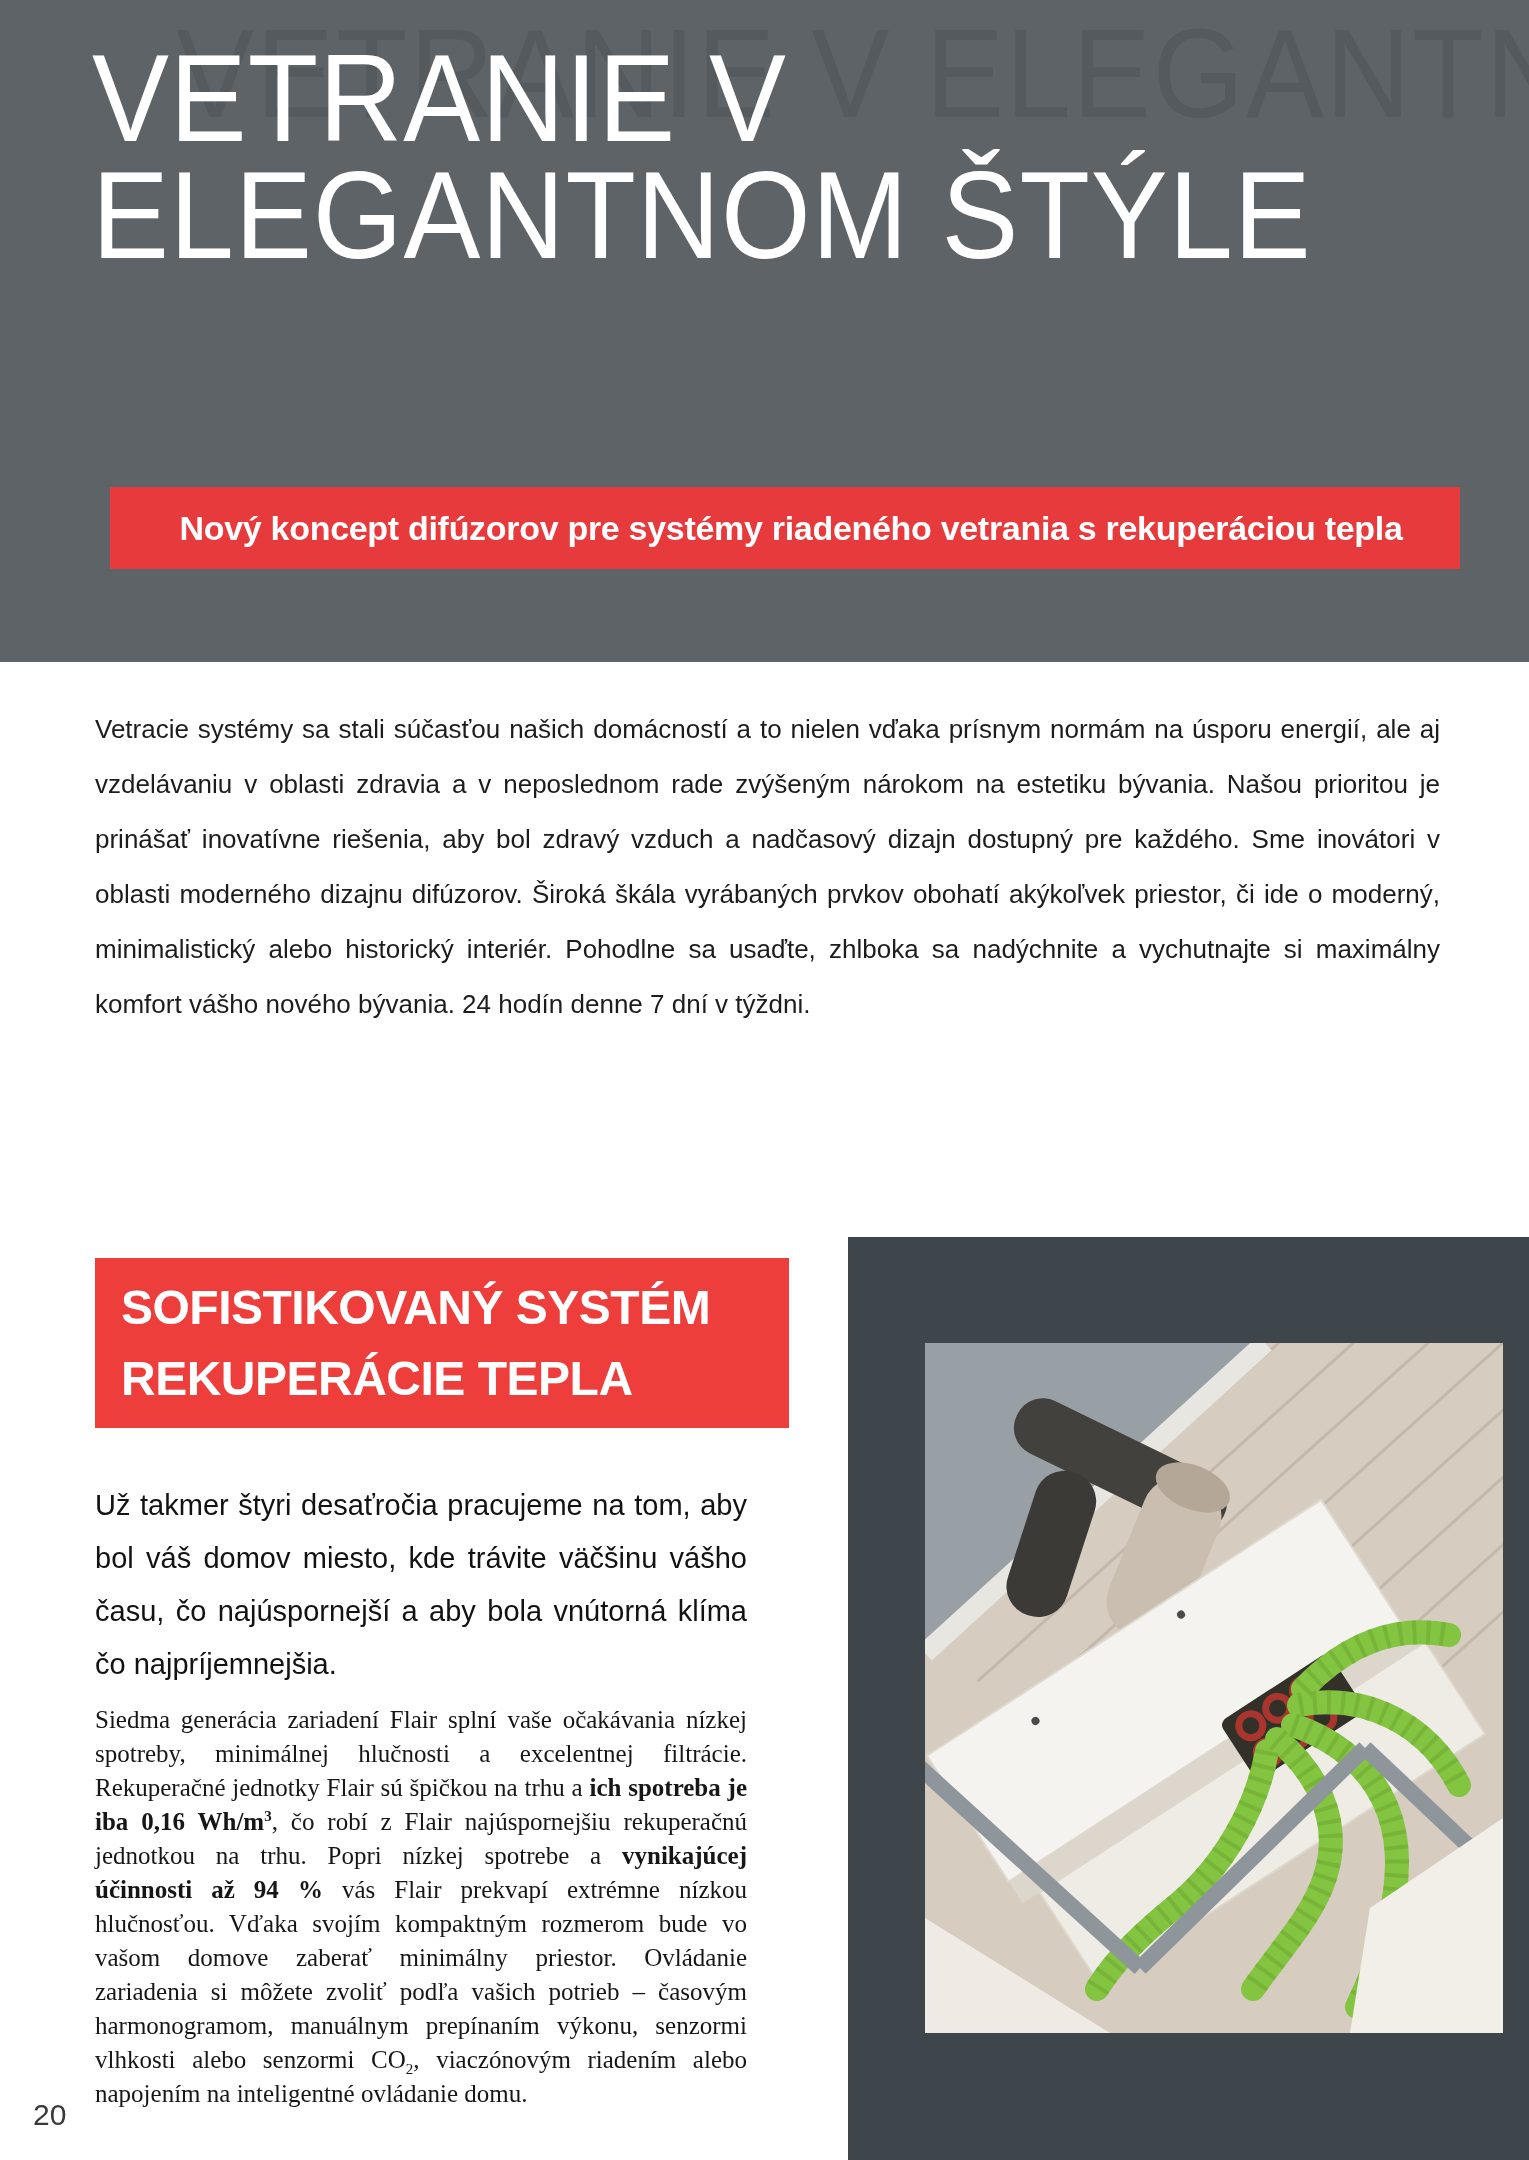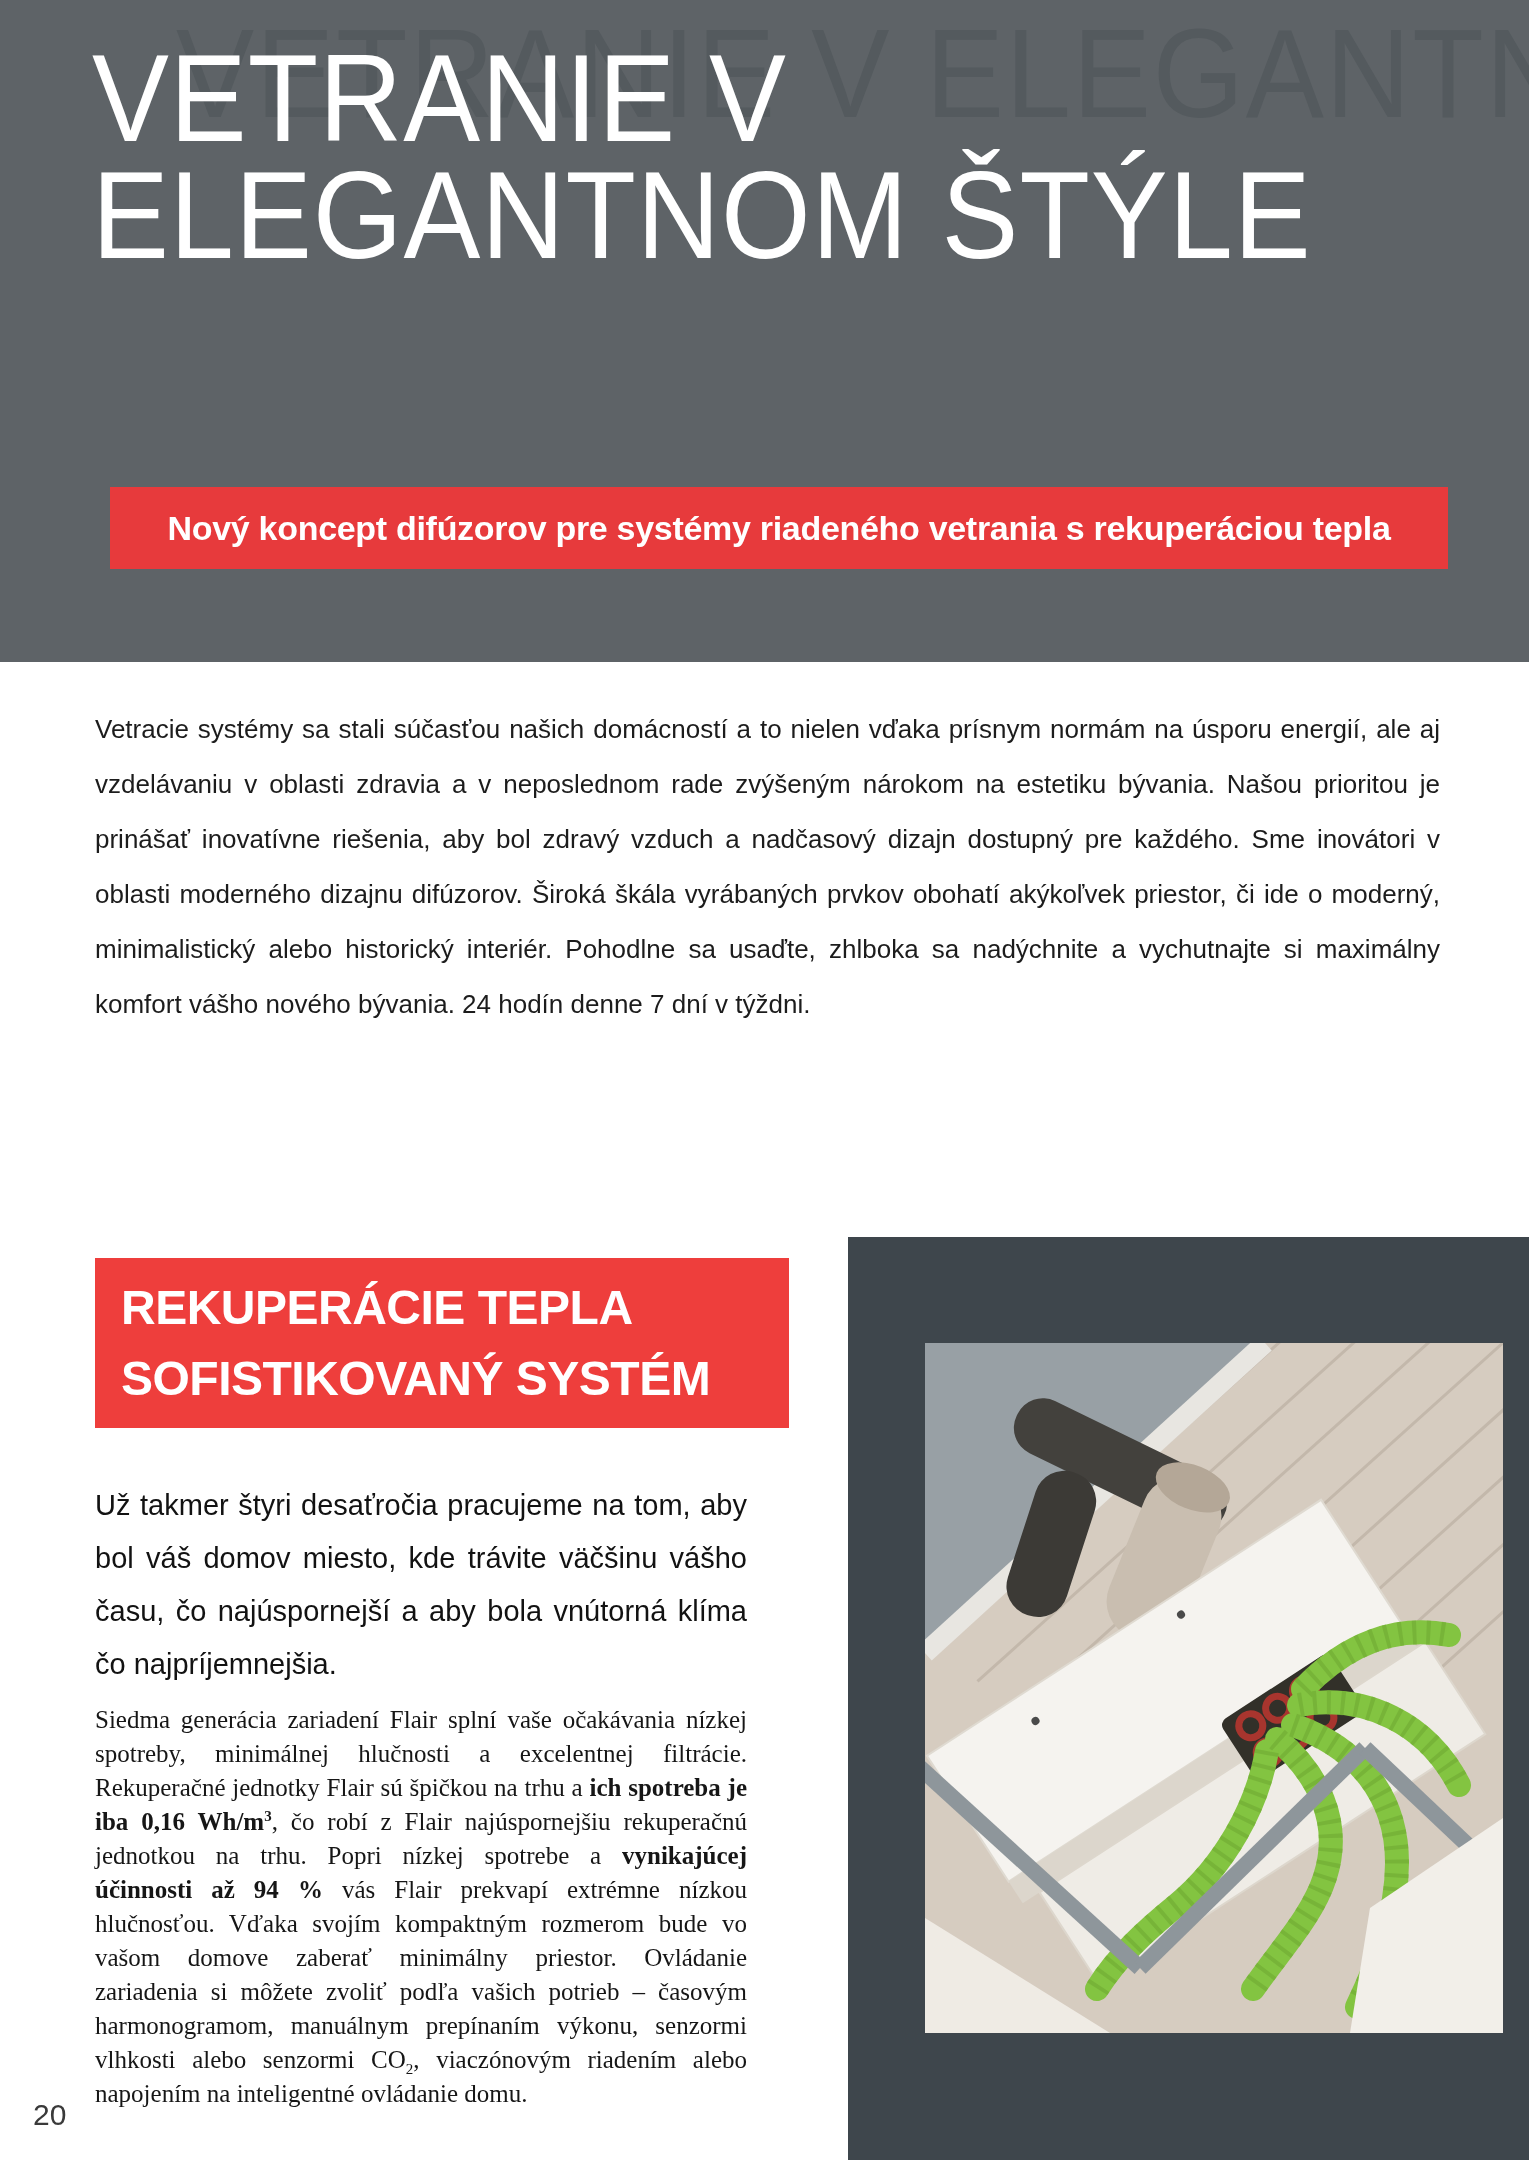--- a/index.html
+++ b/index.html
@@ -6,21 +6,21 @@
   .page{position:relative;width:1529px;height:2160px;background:#ffffff;overflow:hidden;
         font-family:"Liberation Sans",sans-serif;color:#1c1c1c;}
   
   .header{position:absolute;left:0;top:0;width:1529px;height:662px;background:#5e6367;overflow:hidden;}
   .ghost-title{position:absolute;left:176px;top:16px;font-size:126px;line-height:116px;
         color:#545a5e;white-space:nowrap;letter-spacing:2px;
         transform:scaleX(.93);transform-origin:left top;}
   .main-title{position:absolute;left:92px;top:40px;color:#ffffff;font-size:124px;line-height:117px;
         letter-spacing:1px;transform:scaleX(.93);transform-origin:left top;white-space:nowrap;}
   .ribbon{position:absolute;left:110px;top:487px;width:1338px;height:82px;background:#e73a3c;
-        display:flex;align-items:center;justify-content:center;}
+        display:flex;align-items:center;justify-content:center;padding-left:12px;}
   .ribbon span{color:#fff;font-weight:bold;font-size:34px;letter-spacing:-.3px;white-space:nowrap;}
   
   .lead-par{position:absolute;left:95px;top:676px;width:1345px;font-size:26px;line-height:55px;
         text-align:justify;color:#1c1c1c;}
   .feature-box{position:absolute;left:95px;top:1258px;width:694px;height:170px;background:#ee3e3c;}
   .feature-box .in{padding:14px 0 0 26px;color:#fff;font-weight:bold;font-size:48px;line-height:71px;
         letter-spacing:-.5px;white-space:nowrap;}
   .feature-lead{position:absolute;left:95px;top:1450px;width:652px;font-size:29px;line-height:53px;
         text-align:justify;color:#121212;}
   .feature-body{position:absolute;left:95px;top:1678px;width:652px;font-size:25px;line-height:34px;
@@ -125,22 +125,22 @@
         </g>
 
         <polygon points="0,575 185,690 0,690" fill="#efebe4"></polygon>
         <polygon points="445,565 578,475 578,690 425,690" fill="#f2efe9"></polygon>
       </svg>
     </div>
   </div>
 
   <div class="feature-box">
     <div class="in">
+      <div>SOFISTIKOVANÝ SYSTÉM</div>
       <div>REKUPERÁCIE TEPLA</div>
-      <div>SOFISTIKOVANÝ SYSTÉM</div>
     </div>
   </div>
 
   <p class="feature-lead">Už takmer štyri desaťročia pracujeme na tom, aby bol váš domov miesto, kde trávite väčšinu vášho času, čo najúspornejší a aby bola vnútorná klíma čo najpríjemnejšia.</p>
 
   <p class="feature-body"><span>Siedma generácia zariadení Flair splní vaše očakávania nízkej spotreby, minimálnej hlučnosti a excelentnej filtrácie. Rekuperačné jednotky Flair sú špičkou na trhu a </span><span class="b">ich spotreba je iba 0,16 Wh/m</span><sup class="b">3</sup><span>, čo robí z Flair najúspornejšiu rekuperačnú jednotkou na trhu. Popri nízkej spotrebe a </span><span class="b">vynikajúcej účinnosti až 94 %</span><span> vás Flair prekvapí extrémne nízkou hlučnosťou. Vďaka svojím kompaktným rozmerom bude vo vašom domove zaberať minimálny priestor. Ovládanie zariadenia si môžete zvoliť podľa vašich potrieb – časovým harmonogramom, manuálnym prepínaním výkonu, senzormi vlhkosti alebo senzormi CO</span><sub>2</sub><span>, viaczónovým riadením alebo napojením na inteligentné ovládanie domu.</span></p>
 
   <div class="page-number">20</div>
 
 </div>

